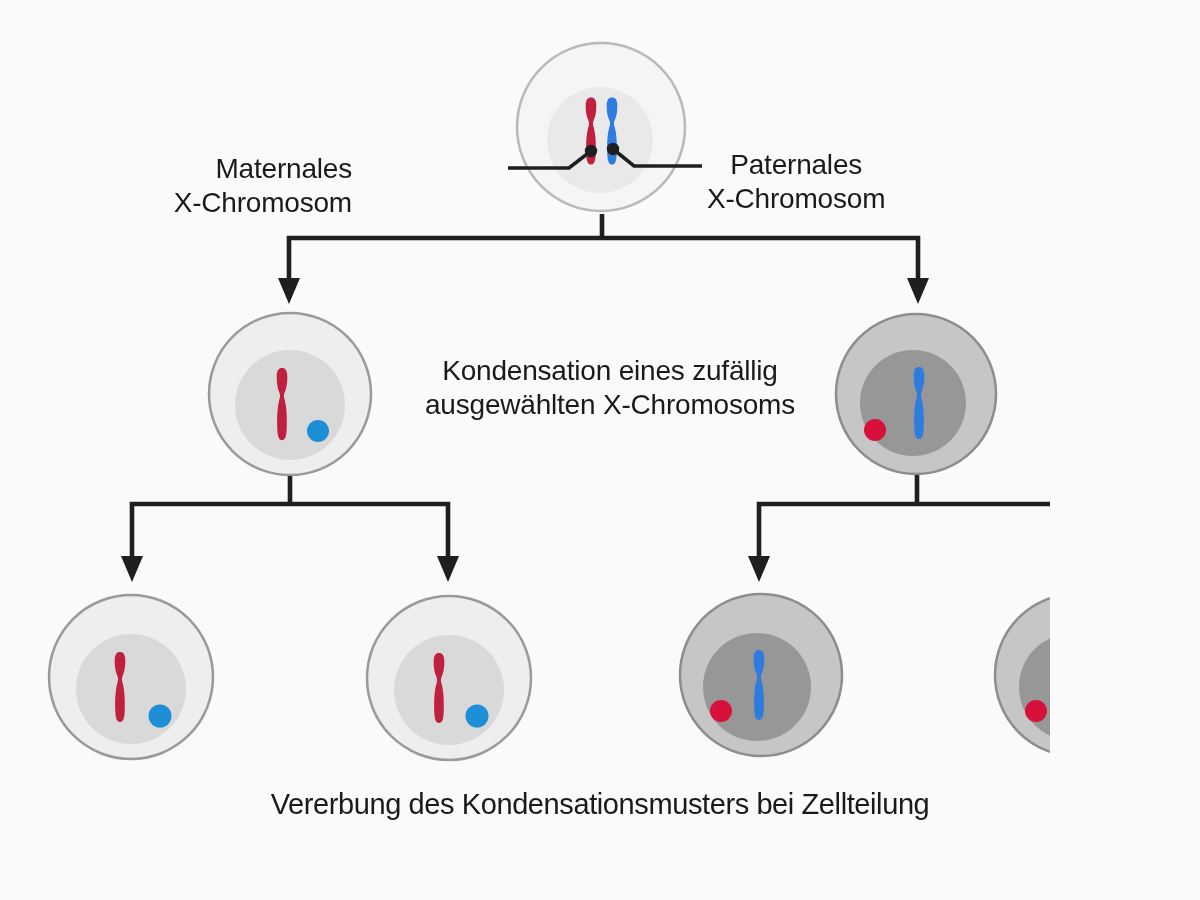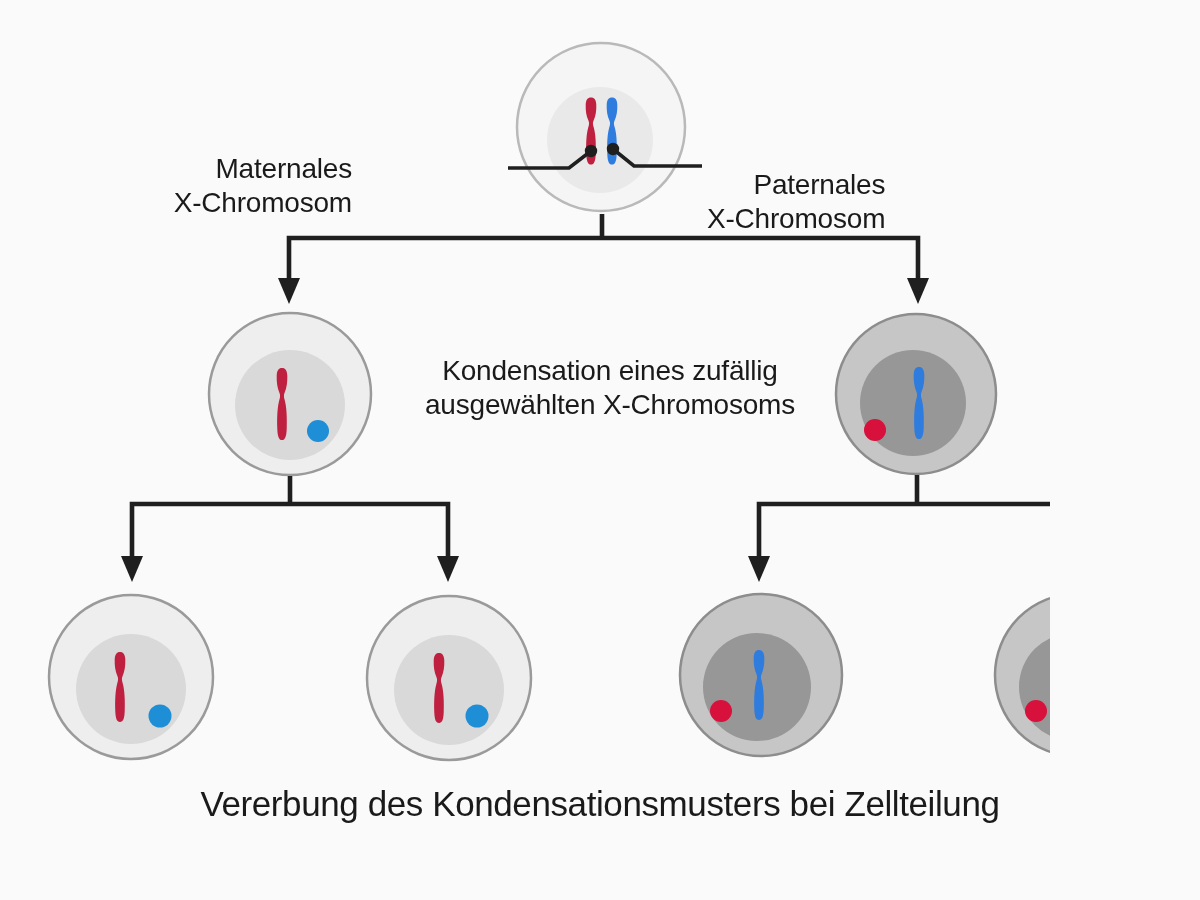--- a/index.html
+++ b/index.html
@@ -13,23 +13,23 @@
   .stage{position:relative;width:1050px;height:900px;overflow:hidden}
   #diagram{position:absolute;left:0;top:0}
   .txt{
     position:absolute;
     white-space:pre-line;
     font-size:28px;
     line-height:34px;
     letter-spacing:-0.2px;
   }
   .label-maternal{top:152px;right:698px;text-align:right}
-  .label-paternal{top:168px;left:707px;text-align:right}
+  .label-paternal{top:148px;left:707px;text-align:center}
   .note{top:354px;left:310px;width:600px;text-align:center}
-  .caption{top:787px;left:0;width:1200px;text-align:center;font-size:35px;letter-spacing:-0.4px}
+  .caption{top:787px;left:0;width:1200px;text-align:center;font-size:29px;letter-spacing:-0.4px}
 </style>
 </head>
 <body style="background: rgb(250, 250, 250);">
 
 <div class="stage">
   <svg id="diagram" width="1200" height="900" viewBox="0 0 1200 900">
       <g>
         <g>
           <circle cx="601" cy="127" r="84" fill="#f5f5f5" stroke="#b9b9b9" stroke-width="2.5"></circle>
           <circle cx="600" cy="140" r="53" fill="#e9e9e9"></circle>

